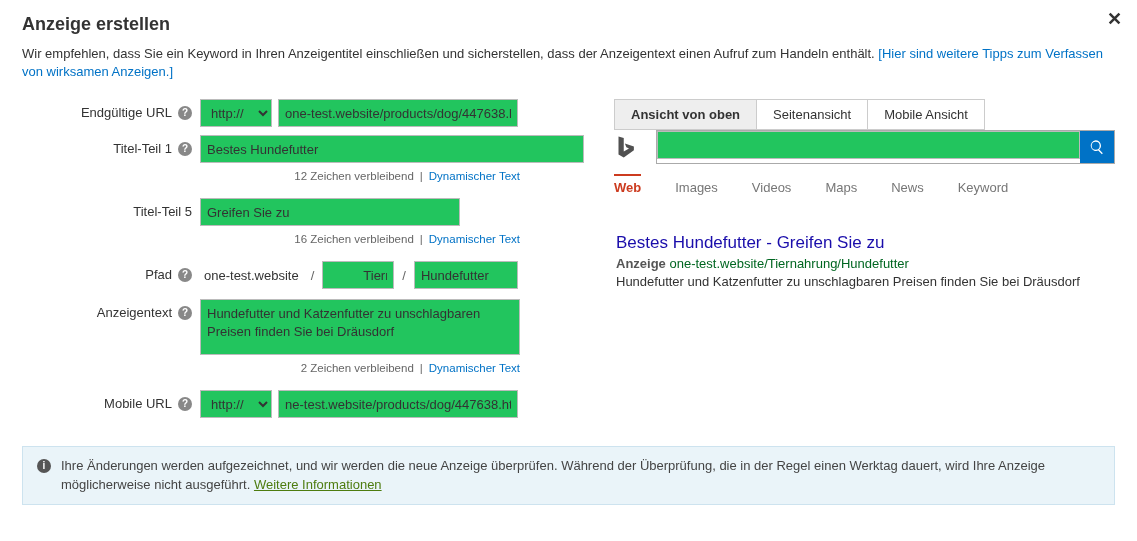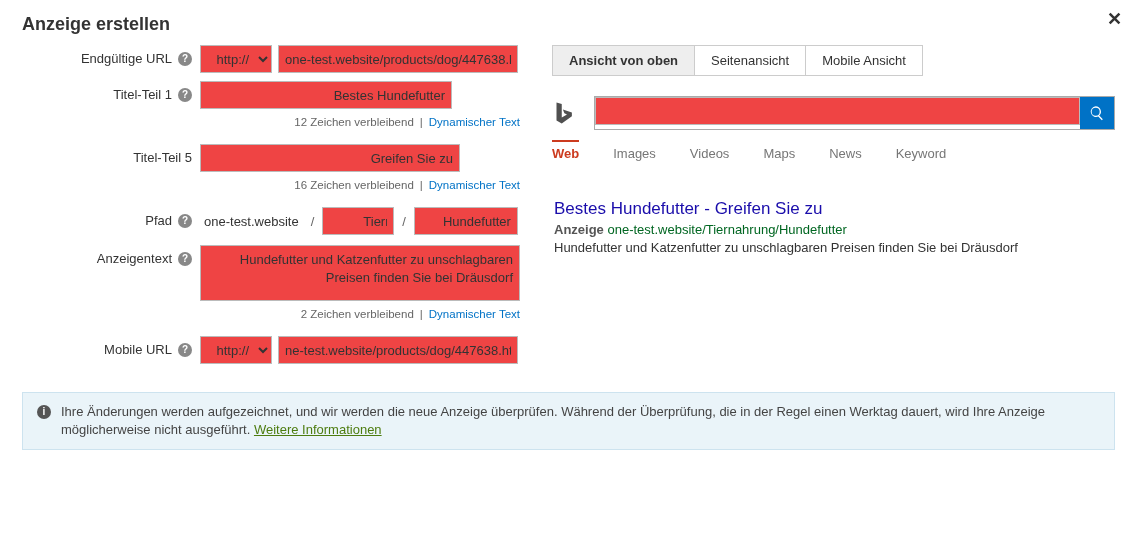--- a/index.html
+++ b/index.html
@@ -10,31 +10,31 @@
   .intro { padding:0 22px 18px 22px; color:#333; line-height:1.4; }
   .intro a { color:#0072c6; text-decoration:none; }
   .content { display:flex; padding:0 22px; gap:30px; }
   .form-col { flex:0 0 500px; }
   .preview-col { flex:1; }
   .row { display:flex; align-items:flex-start; margin-bottom:6px; }
   .label-cell { width:178px; padding:6px 8px 0 0; display:flex; justify-content:flex-end; align-items:center; gap:6px; }
   .help-circle { display:inline-flex; width:14px; height:14px; border-radius:50%; background:#888; color:#fff; font-size:10px; align-items:center; justify-content:center; font-weight:bold; }
   .field-cell { flex:1; display:flex; gap:6px; align-items:center; flex-wrap:wrap; }
   select, input[type=text], textarea {
-    font-family:inherit; font-size:13px; padding:5px 6px; border:1px solid #bbb; background:#ef4444; color:#333;text-align:right;
+    font-family:inherit; font-size:13px; padding:5px 6px; border:1px solid #bbb; background:#22c55e; color:#333;
   }
   select { height:28px; }
   input[type=text] { height:28px; }
   textarea { resize:none; line-height:1.35; }
   .counter-row { text-align:right; font-size:11.5px; color:#666; padding:1px 0 10px 0; }
   .counter-row a { color:#0072c6; text-decoration:none; }
   .sep { color:#666; padding:0 2px; }
 
   
-  .view-tabs { display:flex; border:1px solid #ccc; width:fit-content; margin-bottom:20px; background:#fff; }
+  .view-tabs { display:flex; border:1px solid #ccc; width:fit-content; background:#fff; }
   .view-tab { padding:7px 16px; border-right:1px solid #ccc; cursor:pointer; font-size:13px; color:#333; background:#fff; }
   .view-tab:last-child { border-right:none;text-align:center; }
   .view-tab.active { background:#eee; font-weight:600; }
 
   
   .bing-row { display:flex; align-items:center; gap:18px; margin-bottom:16px; }
   .bing-logo { width:24px; height:24px; }
   .search-bar { flex:1; display:flex; border:1px solid #aaa; height:34px; }
   .search-input { flex:1; border:none; outline:none; padding:4px 8px; }
   .search-btn { width:34px; background:#0072c6; display:flex; align-items:center; justify-content:center; }
@@ -62,20 +62,23 @@
 </style>
 </head>
 <body>
 
 <div class="dialog">
 
   <div class="close">✕</div>
 
   <div class="title">Anzeige erstellen</div>
 
+  <div class="intro">
+    <span>Wir empfehlen, dass Sie ein Keyword in Ihren Anzeigentitel einschließen und sicherstellen, dass der Anzeigentext einen Aufruf zum Handeln enthält. </span><a href="#">[Hier sind weitere Tipps zum Verfassen von wirksamen Anzeigen.]</a>
+  </div>
 
   <div class="content">
 
     <div class="form-col">
 
       <div class="row">
         <div class="label-cell">
           <span>Endgültige URL</span>
           <span class="help-circle">?</span>
         </div>
@@ -86,21 +89,21 @@
           <input type="text" style="width: 240px;" value="one-test.website/products/dog/447638.htm">
         </div>
       </div>
 
       <div class="row" style="margin-top:8px;">
         <div class="label-cell">
           <span>Titel-Teil 1</span>
           <span class="help-circle">?</span>
         </div>
         <div class="field-cell">
-          <input type="text" style="width: 252px;" value="Bestes Hundefutter">
+          <input type="text" style="width: 384px;" value="Bestes Hundefutter">
         </div>
       </div>
       <div class="row">
           <div class="label-cell"></div>
         <div class="field-cell counter-row" style="justify-content:flex-end; width:320px; flex:0 0 320px;">
           <span>12 Zeichen verbleibend</span>
             <span> | </span>
             <a href="#">Dynamischer Text</a>
         </div>
       </div>

